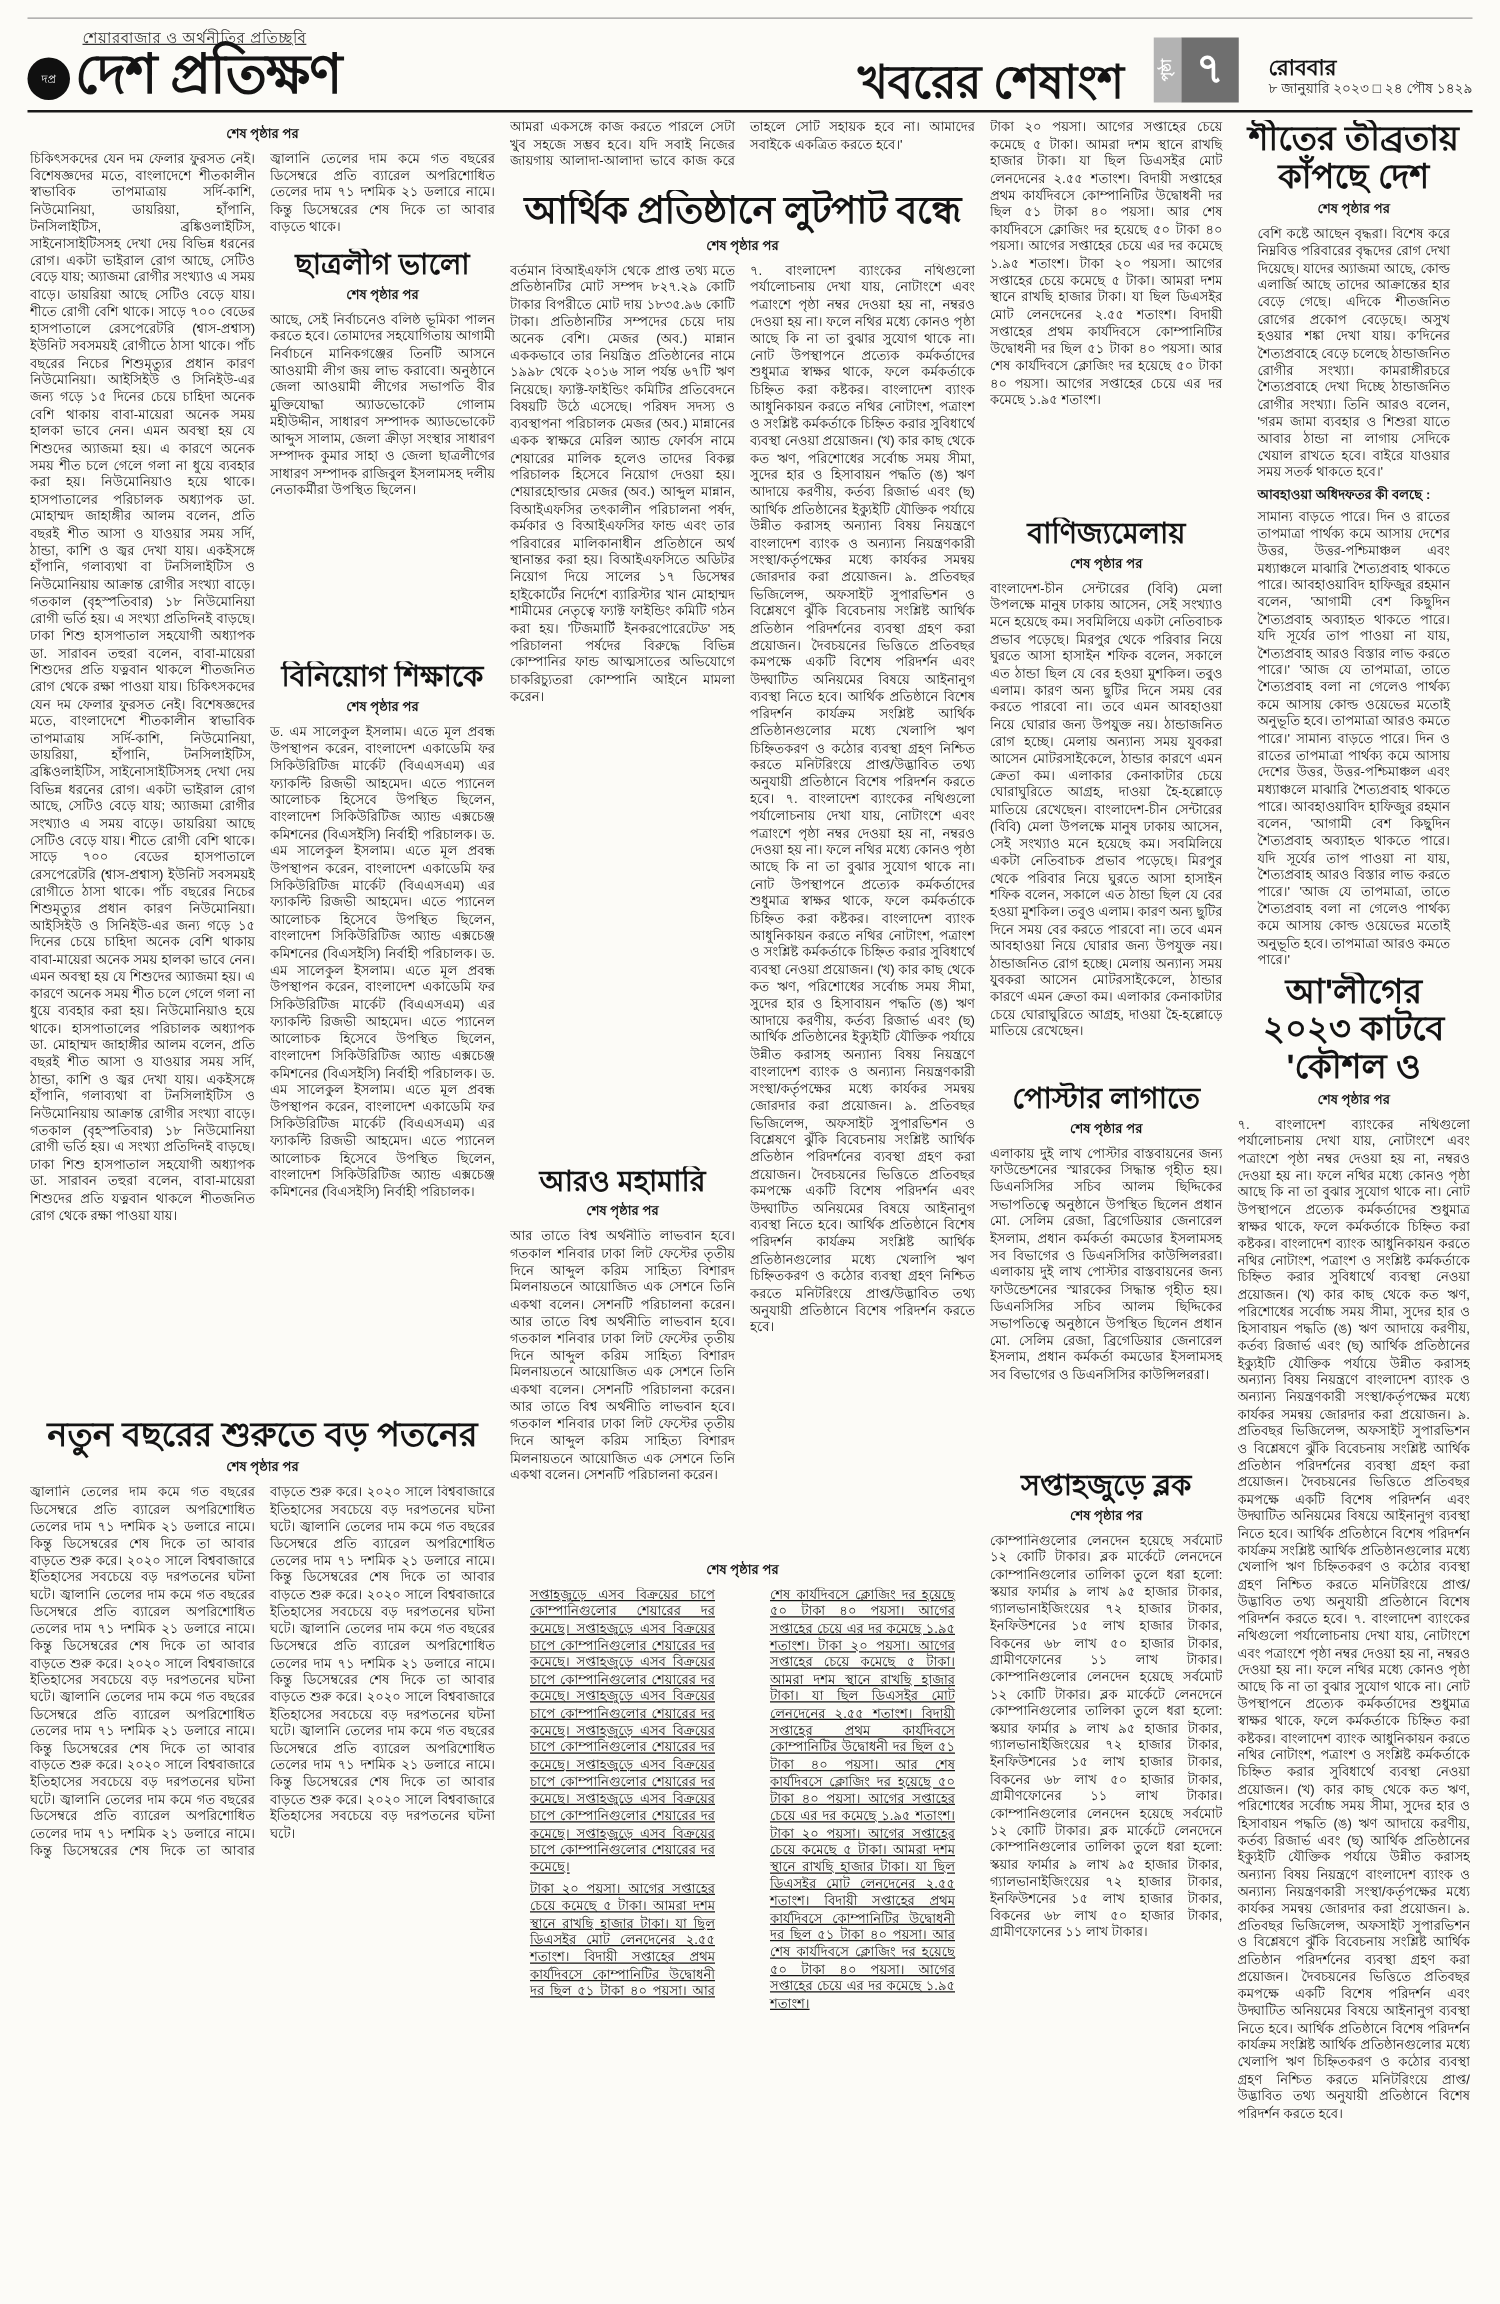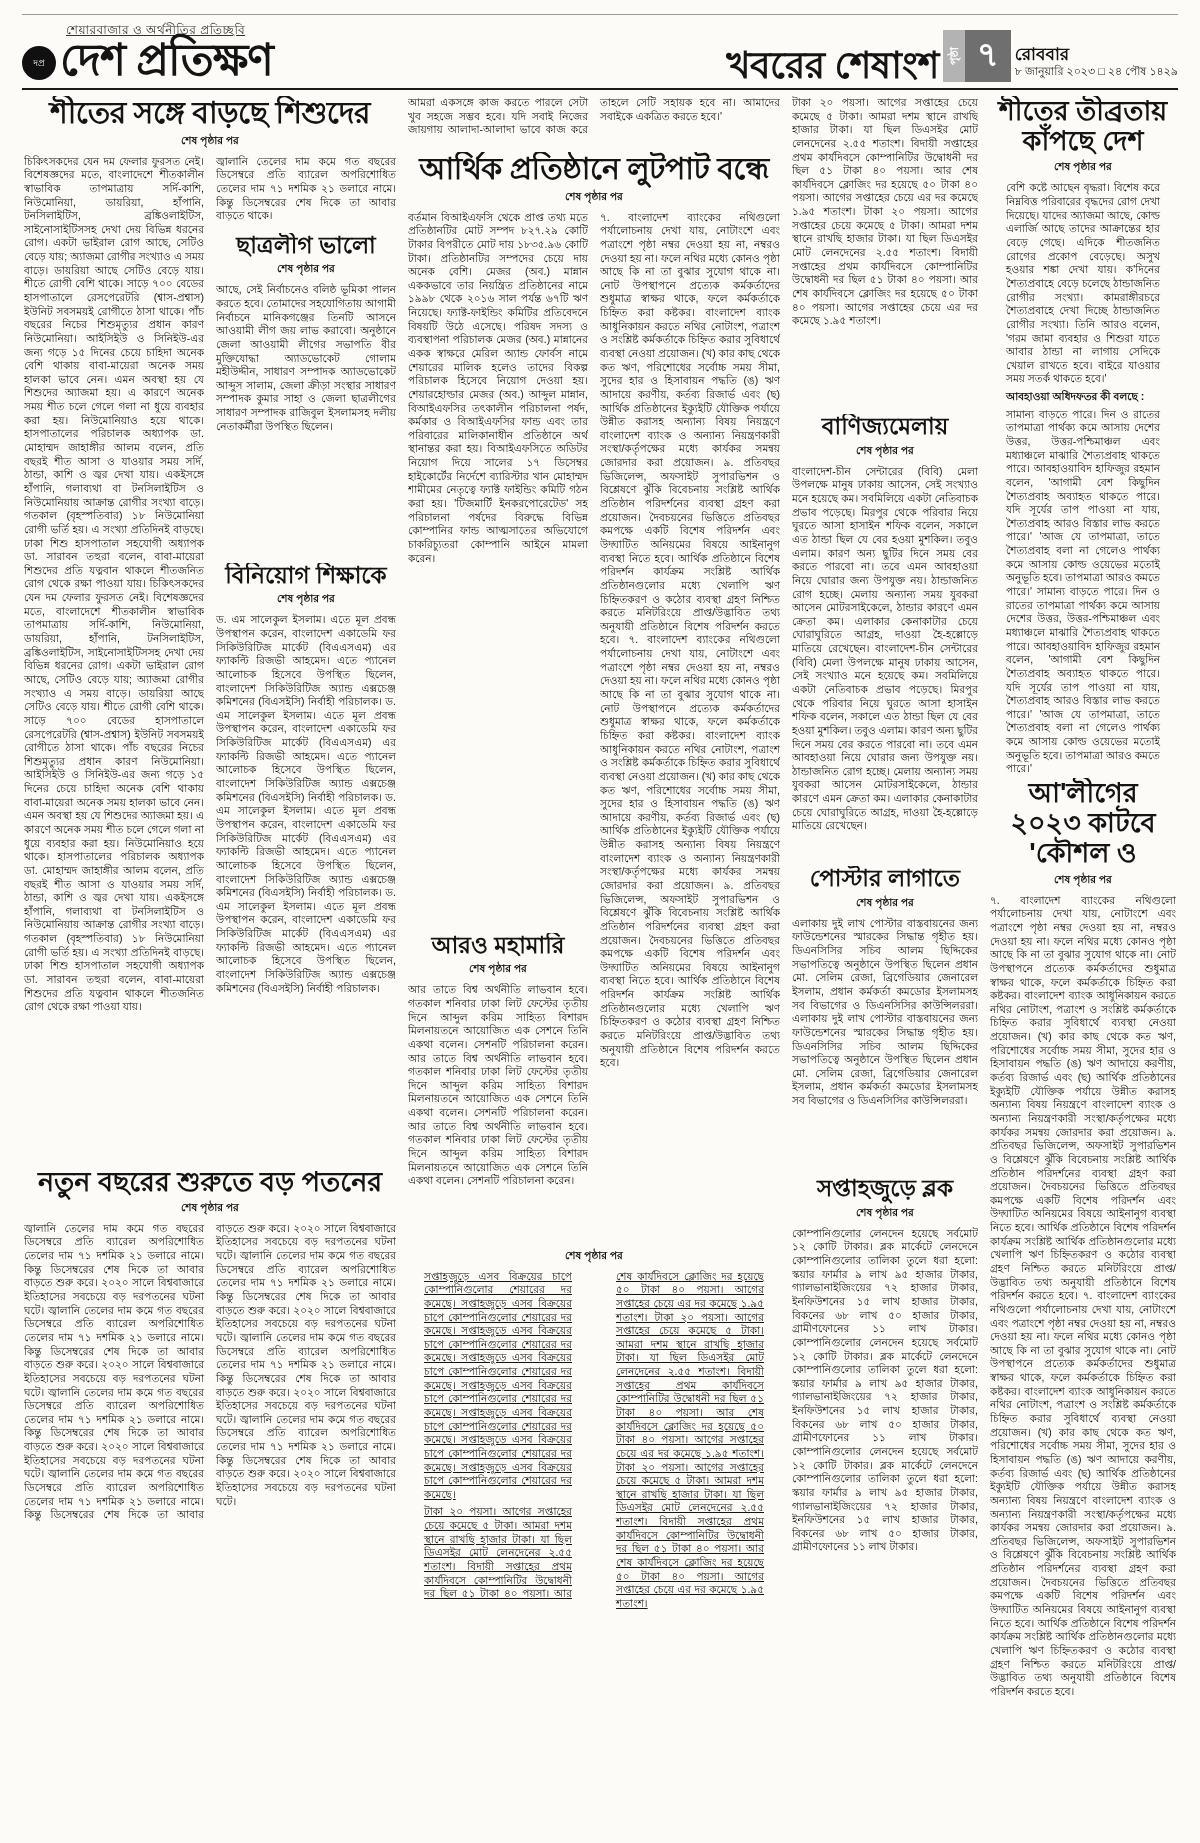--- a/index.html
+++ b/index.html
@@ -7,21 +7,21 @@
          font-family:"Liberation Sans","DejaVu Sans",sans-serif;color:#141414;overflow:hidden;}
   .topline{position:absolute;top:14px;left:22px;right:22px;border-top:1px solid #9a9a9a;}
   
   .hdr{position:absolute;top:20px;left:22px;right:22px;height:62px;display:flex;align-items:flex-end;}
   .mast{display:flex;align-items:flex-end;gap:4px;}
   .emblem{width:34px;height:34px;border-radius:50%;background:#101010;color:#fff;font-size:9px;
           display:flex;align-items:center;justify-content:center;margin-bottom:2px;}
   .maststack{display:flex;flex-direction:column;line-height:1;}
   .tagline{font-size:12px;color:#333;margin:13px 0 2px 6px;letter-spacing:.5px;text-decoration:underline;}
   .logotype{font-size:44px;font-weight:bold;letter-spacing:-1px;}
-  .hright{margin-left:auto;display:flex;align-items:flex-end;gap:4px;}
+  .hright{margin-left:auto;display:flex;align-items:flex-end;gap:24px;}
   .sectitle{font-size:37px;font-weight:bold;line-height:.9;letter-spacing:-.5px;}
   .pagebox{display:flex;height:52px;}
   .pagebox .pl{background:#b3b3b3;color:#fff;width:22px;display:flex;align-items:center;justify-content:center;
                writing-mode:vertical-rl;transform:rotate(180deg);font-size:11px;font-weight:bold;}
   .pagebox .pn{background:#6f6f6f;color:#fff;width:46px;display:flex;align-items:center;justify-content:center;
                font-size:34px;font-weight:bold;}
   .datestack{display:flex;flex-direction:column;line-height:1.25;padding-bottom:3px;}
   .dsday{font-size:17px;font-weight:bold;}
   .dsdate{font-size:11px;color:#222;}
   .hdrline{position:absolute;top:88px;left:22px;right:22px;border-top:2px solid #1a1a1a;}
@@ -67,21 +67,20 @@
         <div class="dsdate">৮ জানুয়ারি ২০২৩ □ ২৪ পৌষ ১৪২৯</div>
       </div>
     </div>
   </div>
   <div class="hdrline"></div>
 
   <div class="content">
 
     <section class="sec2">
       <article class="blk">
-        <div class="hxl">শীতের সঙ্গে বাড়ছে শিশুদের</div>
         <div class="kick">শেষ পৃষ্ঠার পর</div>
       </article>
       <div class="twocol" style="height:1012px;">
         <div class="tc bd">চিকিৎসকদের যেন দম ফেলার ফুরসত নেই। বিশেষজ্ঞদের মতে, বাংলাদেশে শীতকালীন স্বাভাবিক তাপমাত্রায় সর্দি-কাশি, নিউমোনিয়া, ডায়রিয়া, হাঁপানি, টনসিলাইটিস, ব্রঙ্কিওলাইটিস, সাইনোসাইটিসসহ দেখা দেয় বিভিন্ন ধরনের রোগ। একটা ভাইরাল রোগ আছে, সেটিও বেড়ে যায়; অ্যাজমা রোগীর সংখ্যাও এ সময় বাড়ে। ডায়রিয়া আছে সেটিও বেড়ে যায়। শীতে রোগী বেশি থাকে। সাড়ে ৭০০ বেডের হাসপাতালে রেসপেরেটরি (শ্বাস-প্রশ্বাস) ইউনিট সবসময়ই রোগীতে ঠাসা থাকে। পাঁচ বছরের নিচের শিশুমৃত্যুর প্রধান কারণ নিউমোনিয়া। আইসিইউ ও সিনিইউ-এর জন্য গড়ে ১৫ দিনের চেয়ে চাহিদা অনেক বেশি থাকায় বাবা-মায়েরা অনেক সময় হালকা ভাবে নেন। এমন অবস্থা হয় যে শিশুদের অ্যাজমা হয়। এ কারণে অনেক সময় শীত চলে গেলে গলা না ধুয়ে ব্যবহার করা হয়। নিউমোনিয়াও হয়ে থাকে। হাসপাতালের পরিচালক অধ্যাপক ডা. মোহাম্মদ জাহাঙ্গীর আলম বলেন, প্রতি বছরই শীত আসা ও যাওয়ার সময় সর্দি, ঠান্ডা, কাশি ও জ্বর দেখা যায়। একইসঙ্গে হাঁপানি, গলাব্যথা বা টনসিলাইটিস ও নিউমোনিয়ায় আক্রান্ত রোগীর সংখ্যা বাড়ে। গতকাল (বৃহস্পতিবার) ১৮ নিউমোনিয়া রোগী ভর্তি হয়। এ সংখ্যা প্রতিদিনই বাড়ছে। ঢাকা শিশু হাসপাতাল সহযোগী অধ্যাপক ডা. সারাবন তহুরা বলেন, বাবা-মায়েরা শিশুদের প্রতি যত্নবান থাকলে শীতজনিত রোগ থেকে রক্ষা পাওয়া যায়। চিকিৎসকদের যেন দম ফেলার ফুরসত নেই। বিশেষজ্ঞদের মতে, বাংলাদেশে শীতকালীন স্বাভাবিক তাপমাত্রায় সর্দি-কাশি, নিউমোনিয়া, ডায়রিয়া, হাঁপানি, টনসিলাইটিস, ব্রঙ্কিওলাইটিস, সাইনোসাইটিসসহ দেখা দেয় বিভিন্ন ধরনের রোগ। একটা ভাইরাল রোগ আছে, সেটিও বেড়ে যায়; অ্যাজমা রোগীর সংখ্যাও এ সময় বাড়ে। ডায়রিয়া আছে সেটিও বেড়ে যায়। শীতে রোগী বেশি থাকে। সাড়ে ৭০০ বেডের হাসপাতালে রেসপেরেটরি (শ্বাস-প্রশ্বাস) ইউনিট সবসময়ই রোগীতে ঠাসা থাকে। পাঁচ বছরের নিচের শিশুমৃত্যুর প্রধান কারণ নিউমোনিয়া। আইসিইউ ও সিনিইউ-এর জন্য গড়ে ১৫ দিনের চেয়ে চাহিদা অনেক বেশি থাকায় বাবা-মায়েরা অনেক সময় হালকা ভাবে নেন। এমন অবস্থা হয় যে শিশুদের অ্যাজমা হয়। এ কারণে অনেক সময় শীত চলে গেলে গলা না ধুয়ে ব্যবহার করা হয়। নিউমোনিয়াও হয়ে থাকে। হাসপাতালের পরিচালক অধ্যাপক ডা. মোহাম্মদ জাহাঙ্গীর আলম বলেন, প্রতি বছরই শীত আসা ও যাওয়ার সময় সর্দি, ঠান্ডা, কাশি ও জ্বর দেখা যায়। একইসঙ্গে হাঁপানি, গলাব্যথা বা টনসিলাইটিস ও নিউমোনিয়ায় আক্রান্ত রোগীর সংখ্যা বাড়ে। গতকাল (বৃহস্পতিবার) ১৮ নিউমোনিয়া রোগী ভর্তি হয়। এ সংখ্যা প্রতিদিনই বাড়ছে। ঢাকা শিশু হাসপাতাল সহযোগী অধ্যাপক ডা. সারাবন তহুরা বলেন, বাবা-মায়েরা শিশুদের প্রতি যত্নবান থাকলে শীতজনিত রোগ থেকে রক্ষা পাওয়া যায়।</div>
         <div class="tc">
           <div class="bd" style="height:78px;">জ্বালানি তেলের দাম কমে গত বছরের ডিসেম্বরে প্রতি ব্যারেল অপরিশোধিত তেলের দাম ৭১ দশমিক ২১ ডলারে নামে। কিন্তু ডিসেম্বরের শেষ দিকে তা আবার বাড়তে থাকে।</div>
           <article class="blk" style="height:330px;">
             <div class="hmd">ছাত্রলীগ ভালো</div>
             <div class="kick">শেষ পৃষ্ঠার পর</div>
             <div class="bd">আছে, সেই নির্বাচনেও বলিষ্ঠ ভূমিকা পালন করতে হবে। তোমাদের সহযোগিতায় আগামী নির্বাচনে মানিকগঞ্জের তিনটি আসনে আওয়ামী লীগ জয় লাভ করাবো। অনুষ্ঠানে জেলা আওয়ামী লীগের সভাপতি বীর মুক্তিযোদ্ধা অ্যাডভোকেট গোলাম মহীউদ্দীন, সাধারণ সম্পাদক অ্যাডভোকেট আব্দুস সালাম, জেলা ক্রীড়া সংস্থার সাধারণ সম্পাদক কুমার সাহা ও জেলা ছাত্রলীগের সাধারণ সম্পাদক রাজিবুল ইসলামসহ দলীয় নেতাকর্মীরা উপস্থিত ছিলেন।</div>

